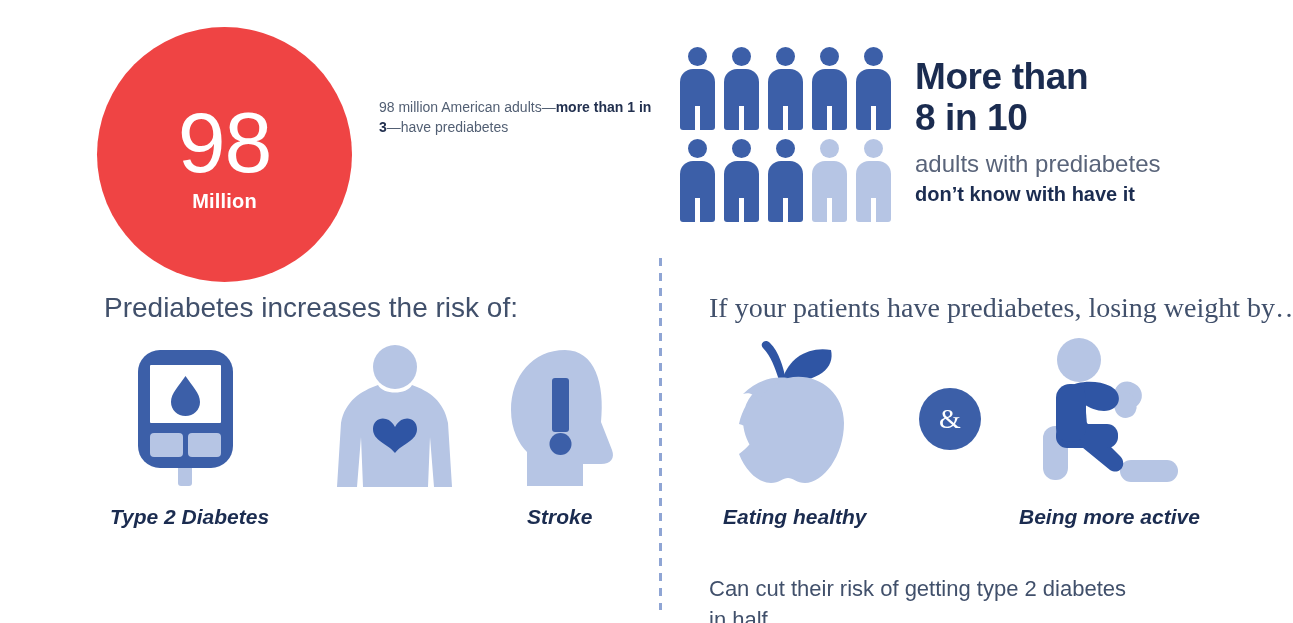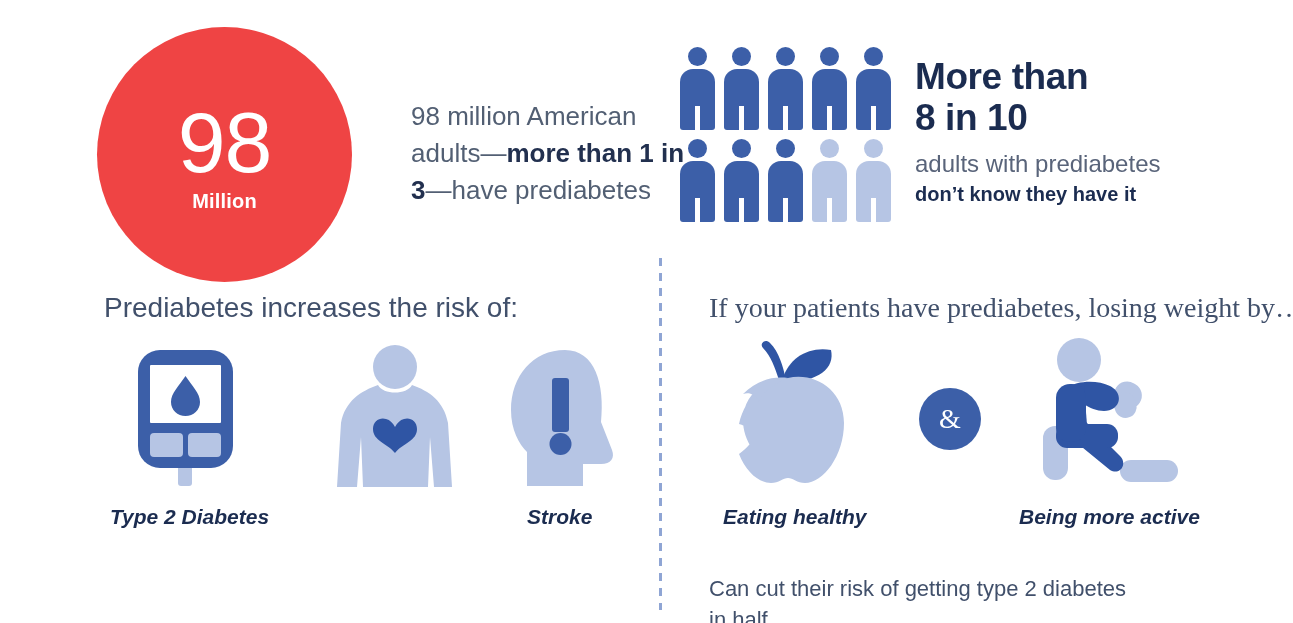--- a/index.html
+++ b/index.html
@@ -46,24 +46,23 @@
     font-weight: bold;
     margin-top: 6px;
     letter-spacing: 0.2px;
   }
 
   .stat-desc {
     position: absolute;
     left: 379px;
     top: 98px;
     width: 280px;
-    font-size: 26px;
+    font-size: 14px;
     line-height: 1.42;
     color: #525f73;
-    margin-left: 32px;
   }
   .stat-desc b { color: #22304f; font-weight: bold; }
 
   
   .people-grid {
     position: absolute;
     left: 679px;
     top: 47px;
     width: 222px;
   }
@@ -270,21 +269,21 @@
         </div>
     </div>
   </div>
 
   <div class="people-text">
     <div class="headline">
       <div>More than</div>
       <div>8 in 10</div>
     </div>
     <div class="sub-light">adults with prediabetes</div>
-    <div class="sub-bold">don’t know they have it</div>
+    <div class="sub-bold">don’t know with have it</div>
   </div>
 
   <div class="divider"></div>
 
   <div class="section-heading" id="risk-heading">Prediabetes increases the risk of:</div>
 
   <div class="icon-item" style="left:130px; top:348px;">
     <svg width="130" height="140" viewBox="0 0 130 140" xmlns="http://www.w3.org/2000/svg">
       <rect x="48" y="112" width="14" height="26" rx="3" fill="#b6c5e4"></rect>
       <rect x="8" y="2" width="95" height="118" rx="22" fill="#3c5fa8"></rect>

